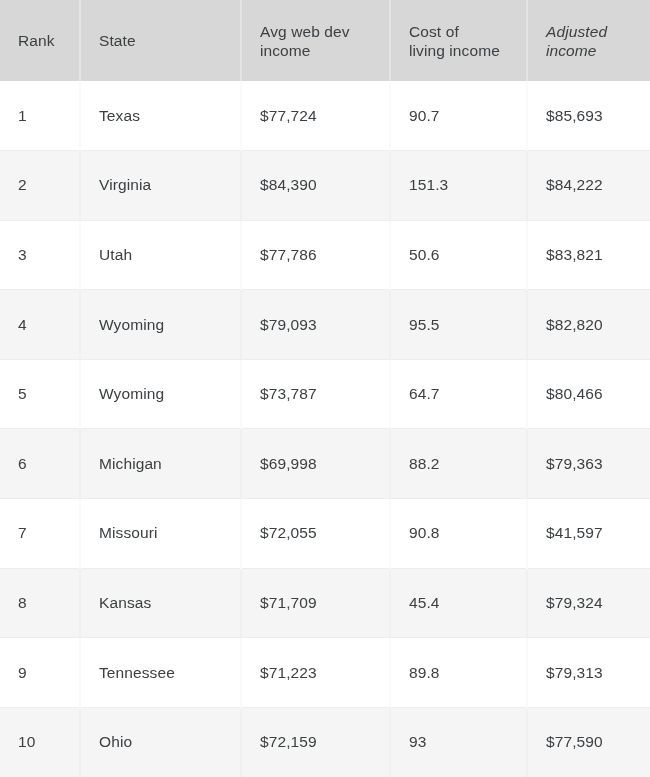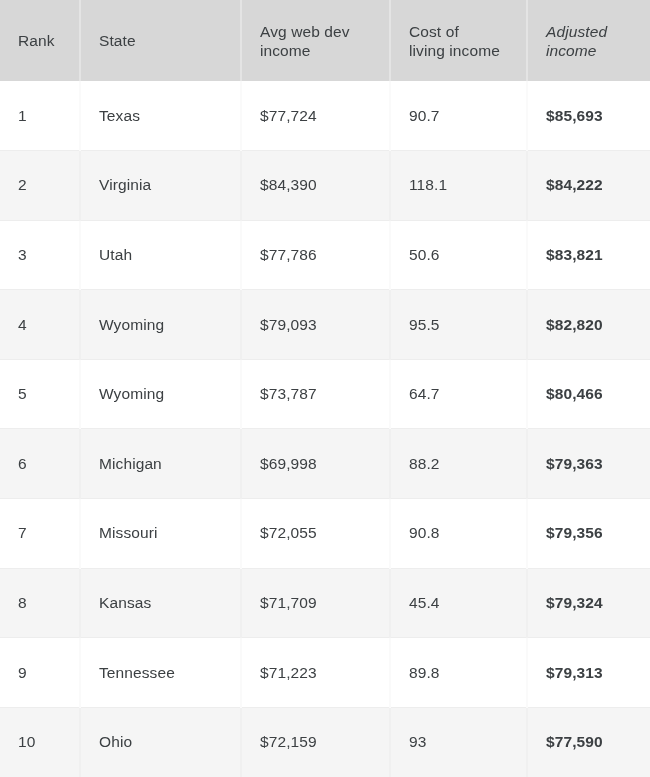--- a/index.html
+++ b/index.html
@@ -60,21 +60,21 @@
     vertical-align: middle;
     font-size: 15.5px;
     line-height: 20px;
     color: #3c4043;
     border-right: 2px solid #fafafa;
     border-bottom: 1px solid #ededed;
     letter-spacing: 0.1px;
     white-space: nowrap;
     overflow: hidden;
   }
-  tbody td:last-child { border-right: none; font-weight: bold; }
+  tbody td:last-child { border-right: none; }
   tbody tr:last-child td { border-bottom: none; margin-left: 32px; }
   tbody tr.row-even td { border-right-color: #f0f0f0; }
 
   .hdr-line { display: block; }
 </style>
 </head>
 <body>
 
 <table id="ranking-table">
   <colgroup>
@@ -111,21 +111,21 @@
         <td>1</td>
         <td>Texas</td>
         <td>$77,724</td>
         <td>90.7</td>
         <td>$85,693</td>
       </tr>
       <tr class="row-even">
         <td>2</td>
         <td>Virginia</td>
         <td>$84,390</td>
-        <td>118.1</td>
+        <td>151.3</td>
         <td>$84,222</td>
       </tr>
       <tr class="row-odd">
         <td>3</td>
         <td>Utah</td>
         <td>$77,786</td>
         <td>50.6</td>
         <td>$83,821</td>
       </tr>
       <tr class="row-even">
@@ -147,21 +147,21 @@
         <td>Michigan</td>
         <td>$69,998</td>
         <td>88.2</td>
         <td>$79,363</td>
       </tr>
       <tr class="row-odd">
         <td>7</td>
         <td>Missouri</td>
         <td>$72,055</td>
         <td>90.8</td>
-        <td>$79,356</td>
+        <td>$41,597</td>
       </tr>
       <tr class="row-even">
         <td>8</td>
         <td>Kansas</td>
         <td>$71,709</td>
         <td>45.4</td>
         <td>$79,324</td>
       </tr>
       <tr class="row-odd">
         <td>9</td>

